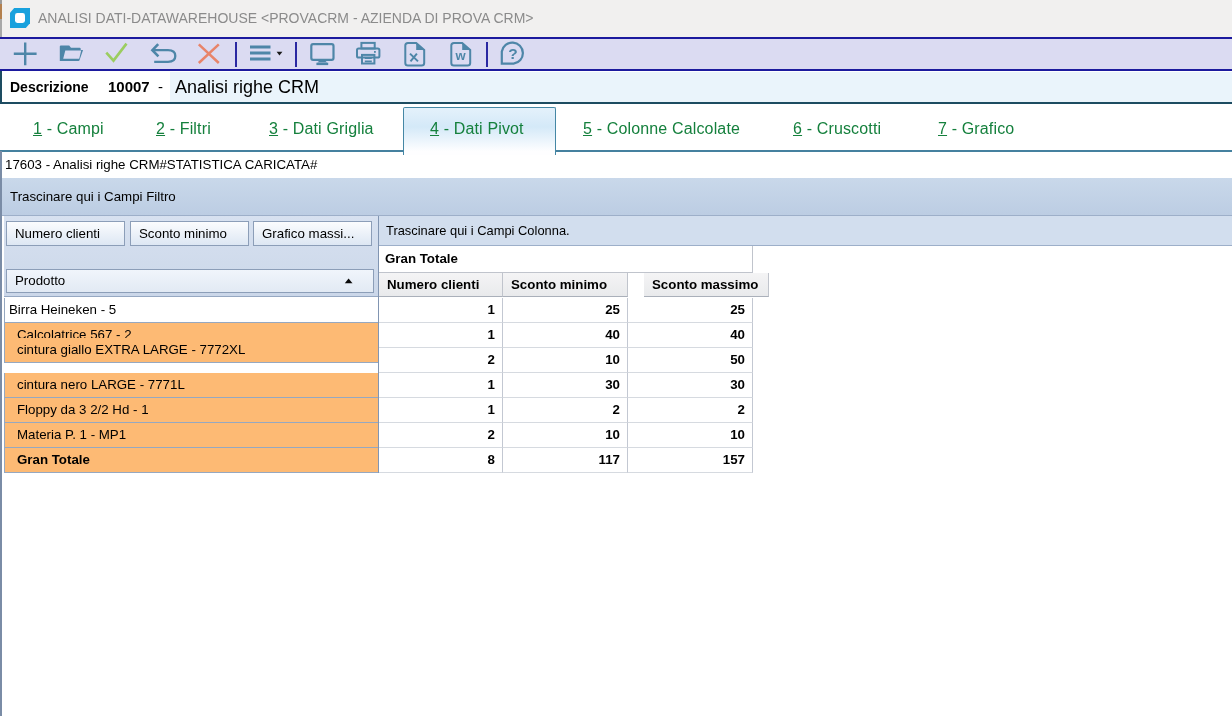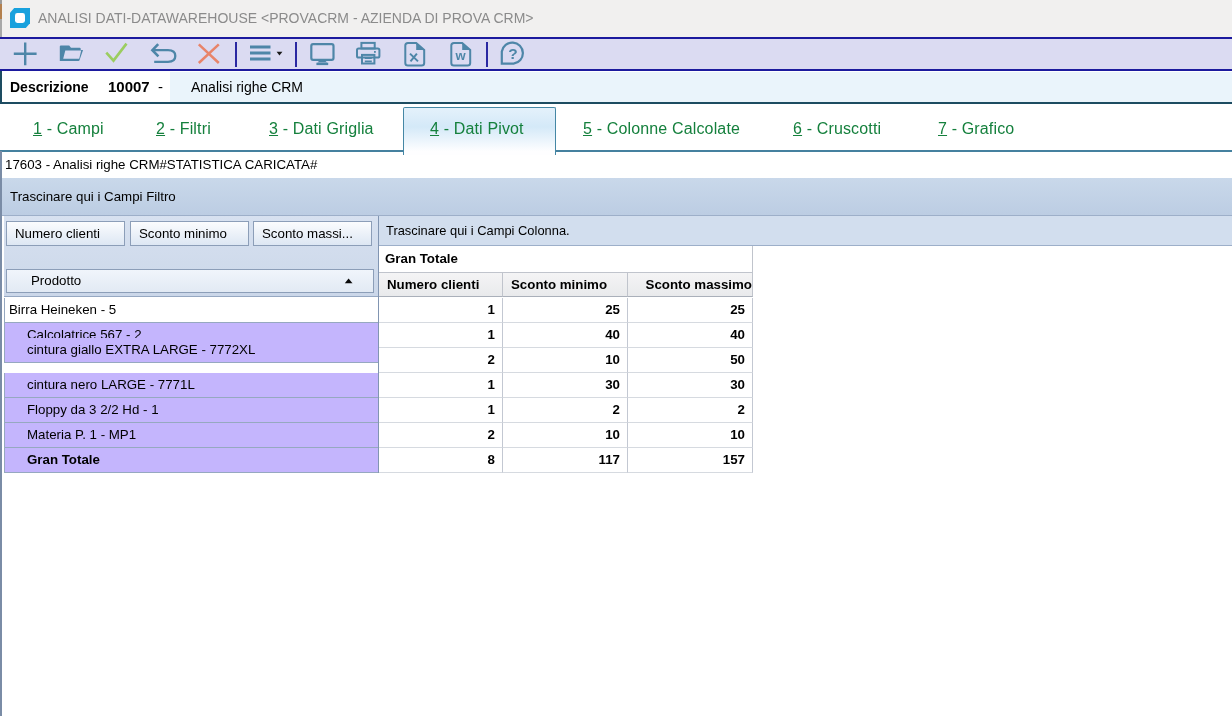--- a/index.html
+++ b/index.html
@@ -77,21 +77,21 @@
   <path d="M501.8 24.7 L501.8 12.5 A10.6 10.6 0 1 1 513.6 24.7 Z" stroke="#4e86a8" stroke-width="2.2" fill="none"></path>
   <text x="512.9" y="19.8" font-family="Liberation Sans" font-size="15.5" font-weight="bold" fill="#4e86a8" text-anchor="middle">?</text>
 </svg>
 
 <div class="abs" style="left:0;top:69px;width:1232px;height:2px;background:#1c1a9e;"></div>
 
 <div class="abs" style="left:0;top:71px;width:1232px;height:33px;background:#ffffff;border-left:2px solid #1d4c61;border-bottom:2px solid #1d4c61;box-sizing:border-box;"></div>
 <div class="abs" style="left:170px;top:72px;width:1062px;height:30px;background:#eaf4fb;"></div>
 <div class="abs" style="left:10px;top:71px;height:40px;line-height:32px;font-size:14px;font-weight:bold;color:#000;">Descrizione</div>
 <div class="abs" style="left:108px;top:71px;height:32px;line-height:32px;font-size:15px;color:#000;word-spacing:4px;"><b>10007</b> -</div>
-<div class="abs" style="left:175px;top:71px;height:32px;line-height:32px;font-size:14px;color:#000;margin-left:16px;">Analisi righe CRM</div>
+<div class="abs" style="left:175px;top:71px;height:32px;line-height:32px;font-size:18px;color:#000;">Analisi righe CRM</div>
 
 <div class="abs" style="left:0;top:104px;width:1232px;height:47px;background:#ffffff;"></div>
 <div class="abs" style="left:0;top:150px;width:1232px;height:1.5px;background:#45819f;"></div>
 
 <div class="abs" style="left:403px;top:107px;width:153px;height:48px;border:1px solid #4587a5;border-bottom:none;border-radius:2px 2px 0 0;box-sizing:border-box;background:linear-gradient(#e4f1fb,#d4e9f8 40%,#fefeff 92%);"></div>
 <div class="abs tabt" style="left:0;top:107px;width:1232px;height:44px;font-size:16px;color:#15803d;letter-spacing:0.15px;">
   <span class="abs" style="left:33px;top:13px;"><u>1</u> - Campi</span>
   <span class="abs" style="left:156px;top:13px;"><u>2</u> - Filtri</span>
   <span class="abs" style="left:269px;top:13px;"><u>3</u> - Dati Griglia</span>
   <span class="abs" style="left:430px;top:13px;"><u>4</u> - Dati Pivot</span>
@@ -109,38 +109,38 @@
 
 <div class="abs" style="left:4px;top:216px;width:374px;height:81px;background:linear-gradient(#d7e1f0,#cbd7e9);border-bottom:1px solid #96a8c2;box-sizing:border-box;"></div>
 
 <div class="abs" style="left:379px;top:216px;width:853px;height:30px;background:#d2deee;border-bottom:1px solid #9dafc9;box-sizing:border-box;"></div>
 <div class="abs" style="left:386px;top:216px;height:29px;line-height:29px;font-size:12.9px;color:#000;">Trascinare qui i Campi Colonna.</div>
 
 <div class="abs" style="left:377.5px;top:216px;width:1.5px;height:257px;background:#8195b2;"></div>
 
 <div class="chip abs" style="left:6px;top:220.5px;width:119px;">Numero clienti</div>
 <div class="chip abs" style="left:130px;top:220.5px;width:119px;">Sconto minimo</div>
-<div class="chip abs" style="left:253px;top:220.5px;width:119px;">Sconto massi...</div>
+<div class="chip abs" style="left:253px;top:220.5px;width:119px;">Grafico massi...</div>
 <style>
 .chip{height:25px;line-height:23px;box-sizing:border-box;border:1px solid #8c9eb8;background:linear-gradient(#fbfcfe,#dde7f3);font-size:13.3px;color:#000;padding-left:8px;}
 </style>
 
-<div class="abs" style="left:6px;top:268.5px;width:368px;height:24px;box-sizing:border-box;border:1px solid #8c9eb8;background:linear-gradient(#f0f5fb,#e2eaf4);font-size:13.3px;line-height:22px;padding-left:24px;">Prodotto</div>
+<div class="abs" style="left:6px;top:268.5px;width:368px;height:24px;box-sizing:border-box;border:1px solid #8c9eb8;background:linear-gradient(#f0f5fb,#e2eaf4);font-size:13.3px;line-height:22px;padding-left:8px;">Prodotto</div>
 <svg class="abs" style="left:344px;top:278px;" width="10" height="6" viewBox="0 0 10 6">
     <path d="M0.8 5.2 L8.5 5.2 L4.6 0.6 Z" fill="#0a0a0a"></path>
   </svg>
 
 <div class="abs" style="left:379px;top:246px;width:374px;height:27px;background:#fff;border-right:1px solid #c0c4cc;border-bottom:1px solid #c0c4cc;box-sizing:border-box;font-size:13.3px;font-weight:bold;line-height:26px;padding-left:6px;">Gran Totale</div>
 
 <div class="hdr abs" style="left:379px;top:273px;width:124px;">Numero clienti</div>
 <div class="hdr abs" style="left:503px;top:273px;width:125px;">Sconto minimo</div>
-<div class="hdr abs" style="left:628px;top:273px;width:125px;text-align:right;">Sconto massimo</div>
+<div class="hdr abs" style="left:644px;top:273px;width:125px;">Sconto massimo</div>
 <style>
 .hdr{height:24px;box-sizing:border-box;background:linear-gradient(#f4f4f5,#e9eaec);border-right:1px solid #c0c4cc;border-bottom:1px solid #aab0ba;font-size:13.3px;font-weight:bold;line-height:23px;padding-left:8px;color:#000;}
-.rowlab{position:absolute;left:4px;width:373.5px;height:25px;box-sizing:border-box;border-left:1.5px solid #96a8c0;border-bottom:1px solid #96a8c0;font-size:13.3px;line-height:24px;padding-left:22px;color:#000;background:#c4b5fd;}
+.rowlab{position:absolute;left:4px;width:373.5px;height:25px;box-sizing:border-box;border-left:1.5px solid #96a8c0;border-bottom:1px solid #96a8c0;font-size:13.3px;line-height:24px;padding-left:12px;color:#000;background:#fdba74;}
 .val{position:absolute;height:25px;box-sizing:border-box;border-right:1px solid #c3c8d2;border-bottom:1px solid #d6dae0;font-size:13.3px;font-weight:bold;line-height:24px;text-align:right;padding-right:7px;color:#000;background:#fff;}
 </style>
 
 <div class="rowlab" style="top:297.5px;background:#fff;padding-left:4px;">Birra Heineken - 5</div>
 <div class="rowlab" style="top:322.5px;">Calcolatrice 567 - 2</div>
 <div class="rowlab" style="top:338px;">cintura giallo EXTRA LARGE - 7772XL</div>
 <div class="rowlab" style="top:372.5px;">cintura nero LARGE - 7771L</div>
 <div class="rowlab" style="top:397.5px;">Floppy da 3 2/2 Hd - 1</div>
 <div class="rowlab" style="top:422.5px;">Materia P. 1 - MP1</div>
 <div class="rowlab" style="top:447.5px;font-weight:bold;">Gran Totale</div>

